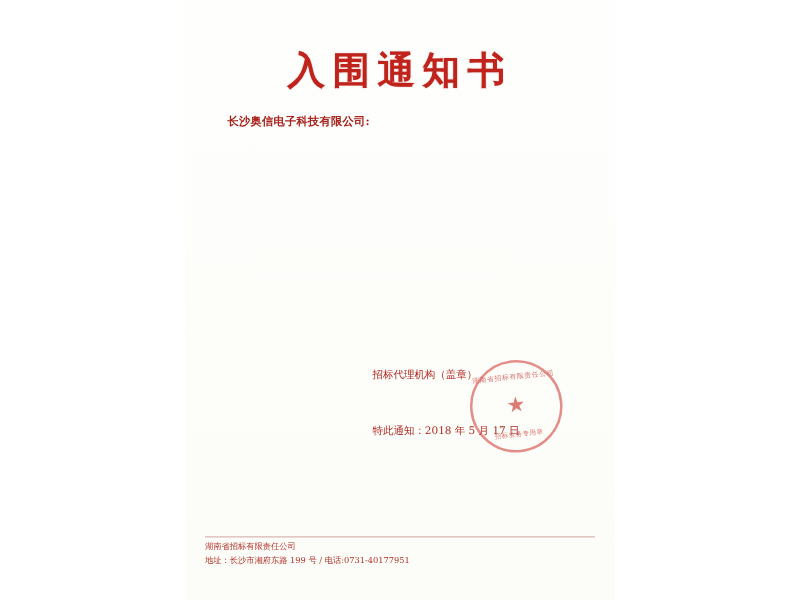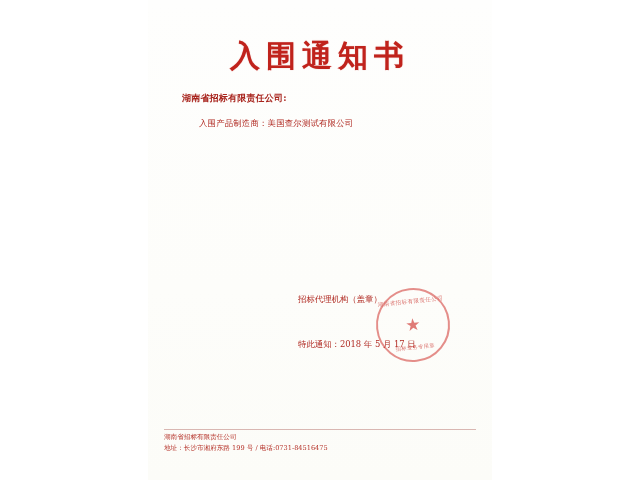--- a/index.html
+++ b/index.html
@@ -184,38 +184,37 @@
 
   <div class="bar bar-left"></div>
   <div class="bar bar-right"></div>
 
   <div id="sheet">
     <div class="paper-inner"></div>
 
     <div class="doc-title">入围通知书</div>
 
     <div class="body-text">
-      <span class="addressee">湖南省招标有限责任公司:</span>
-      <span class="para-block">入围产品制造商：美国查尔测试有限公司</span>
+      <span class="addressee">长沙奥信电子科技有限公司:</span>
     </div>
 
     <div class="signature-area">
       <span class="sign-line">招标代理机构（盖章）</span>
       <span class="sign-date">
         <span>特此通知：</span><span>2018 年 5 月 17 日</span>
       </span>
     </div>
 
     <div class="seal">
       <div class="seal-inner-text">
         <div class="seal-top-text">湖南省招标有限责任公司</div>
         <div class="seal-star">★</div>
         <div class="seal-bottom-text">招标业务专用章</div>
       </div>
     </div>
 
     <div class="footer-rule"></div>
     <div class="footer">
       <span class="footer-line">湖南省招标有限责任公司</span>
-      <span class="footer-line">地址：长沙市湘府东路 199 号 / 电话:0731-84516475</span>
+      <span class="footer-line">地址：长沙市湘府东路 199 号 / 电话:0731-40177951</span>
     </div>
   </div>
 </div>
 
 </body></html>

